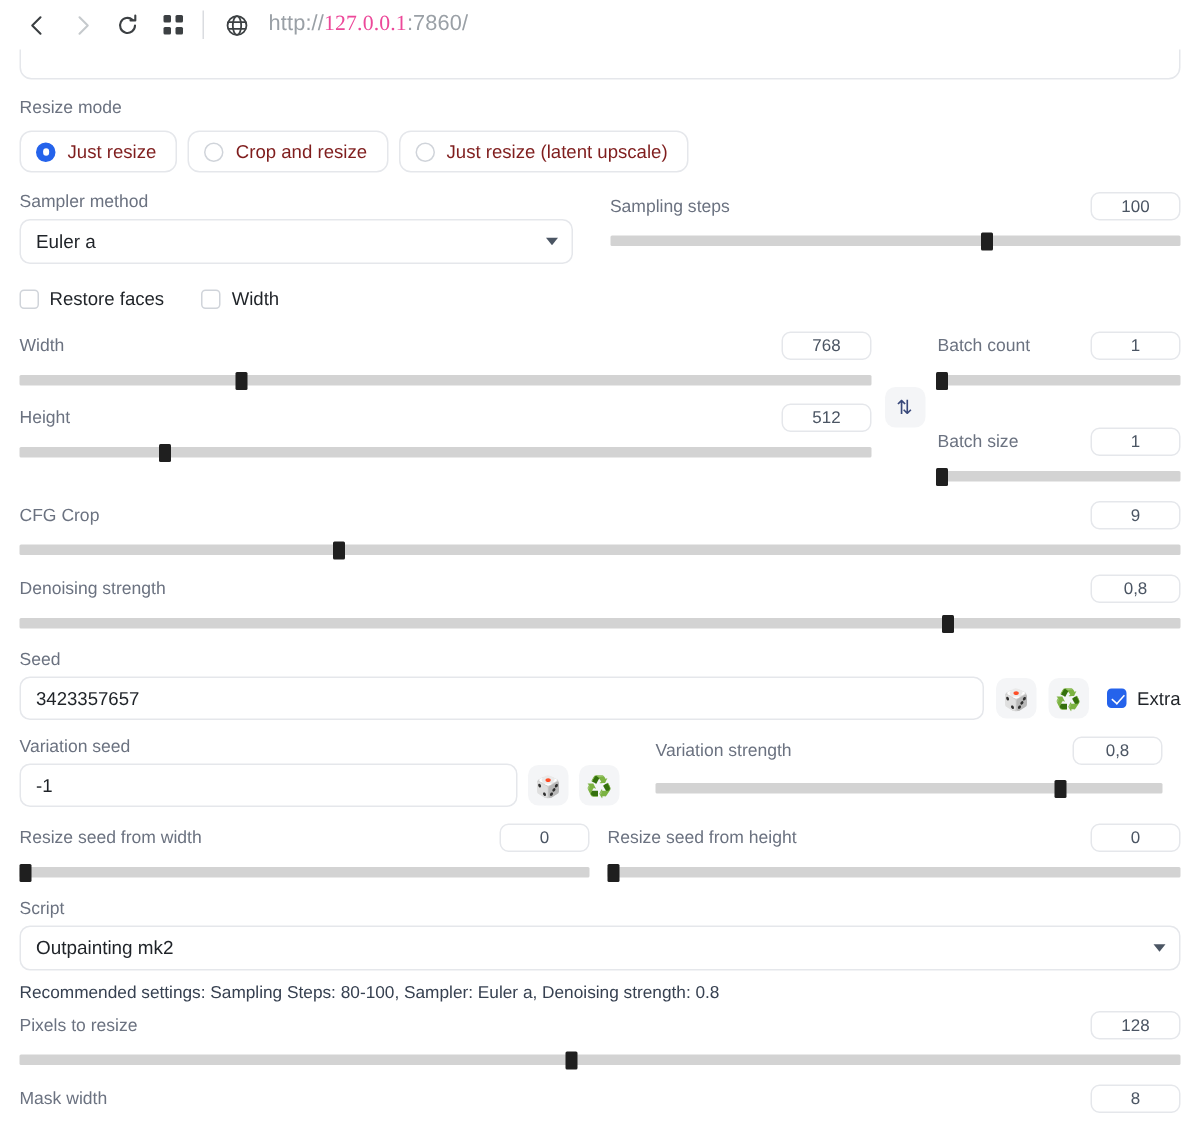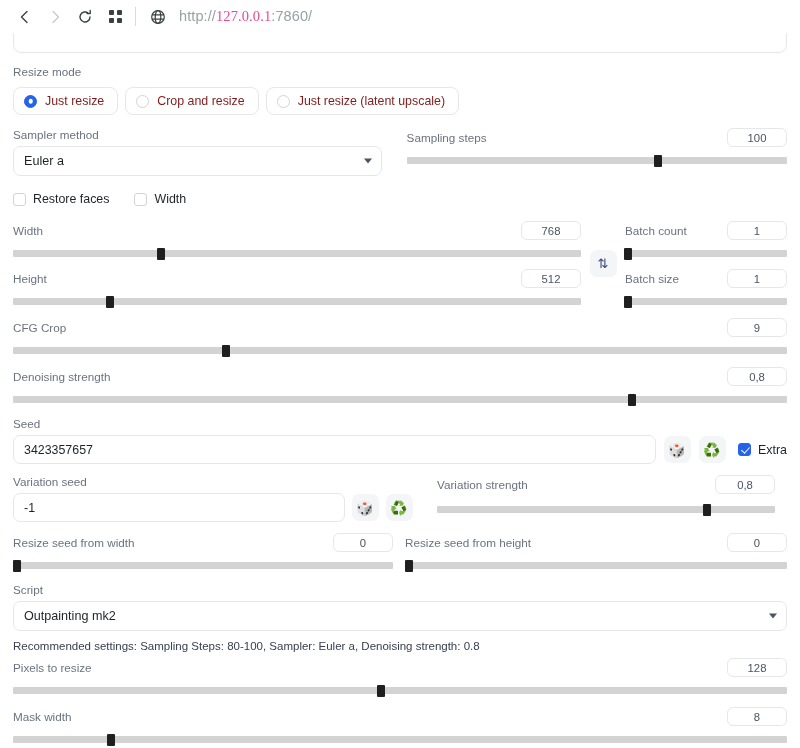--- a/index.html
+++ b/index.html
@@ -377,21 +377,21 @@
       </div>
 
       <div style="width:162px;">
         <div class="field-head">
           <span class="lbl">Batch count</span>
           <div class="numbox">1</div>
         </div>
         <div class="slider" style="margin-top:10px;">
           <span class="thumb" style="left:2%;"></span>
         </div>
-        <div class="field-head" style="margin-top:12px;">
+        <div class="field-head" style="margin-top:28px;">
           <span class="lbl">Batch size</span>
           <div class="numbox">1</div>
         </div>
         <div class="slider" style="margin-top:10px;">
           <span class="thumb" style="left:2%;"></span>
         </div>
       </div>
     </div>
 
     <div style="margin-top:13px;">

